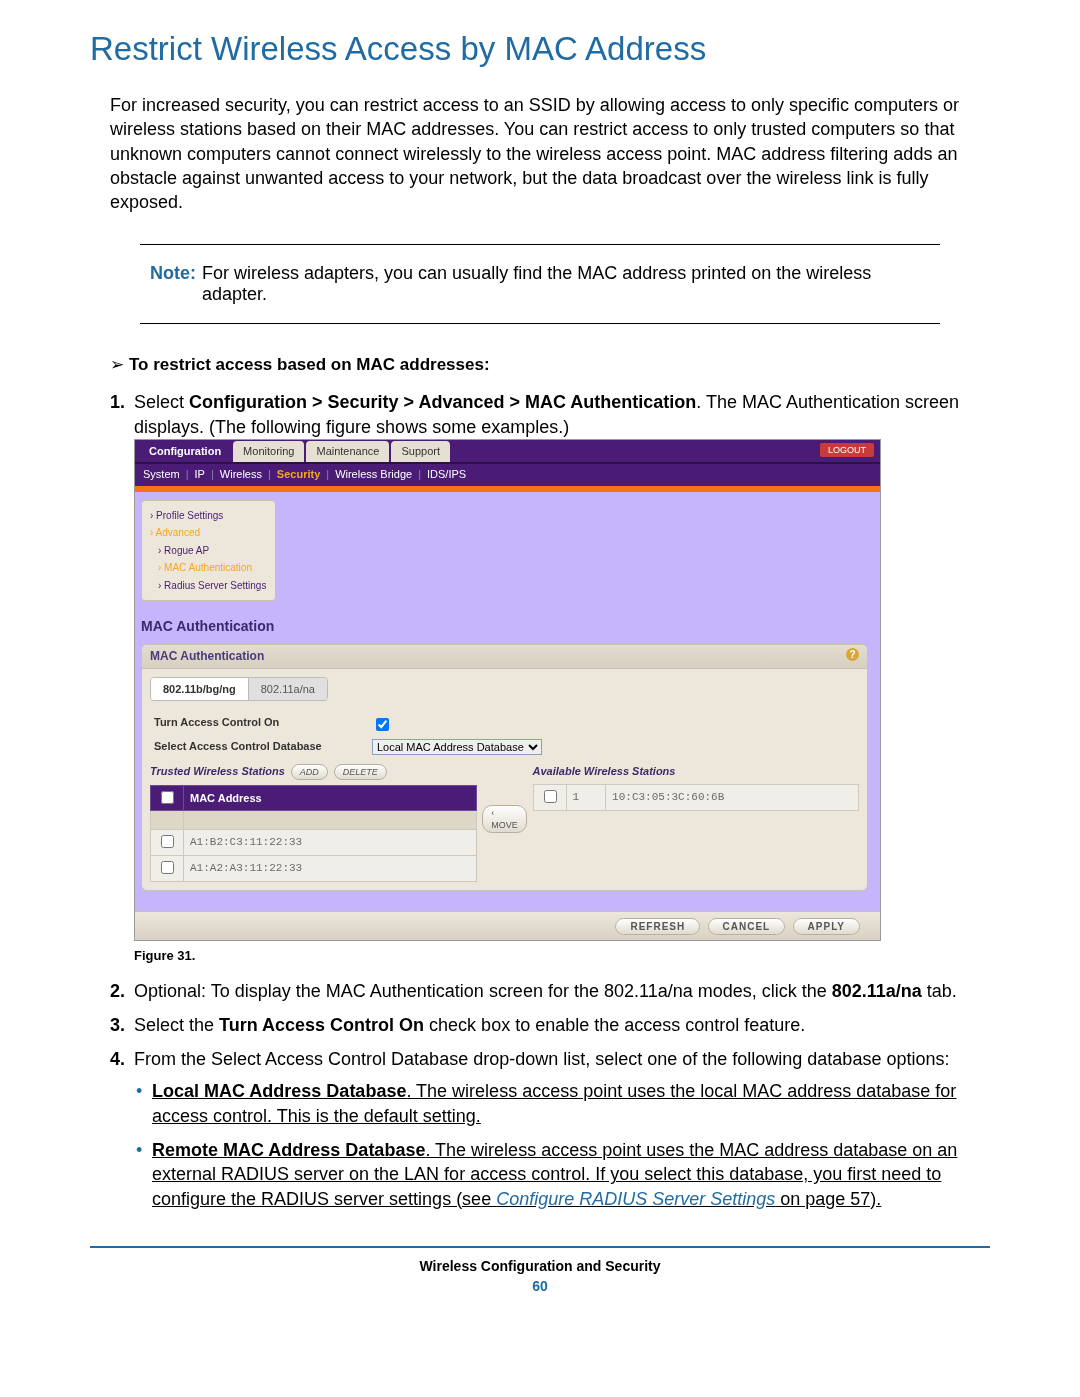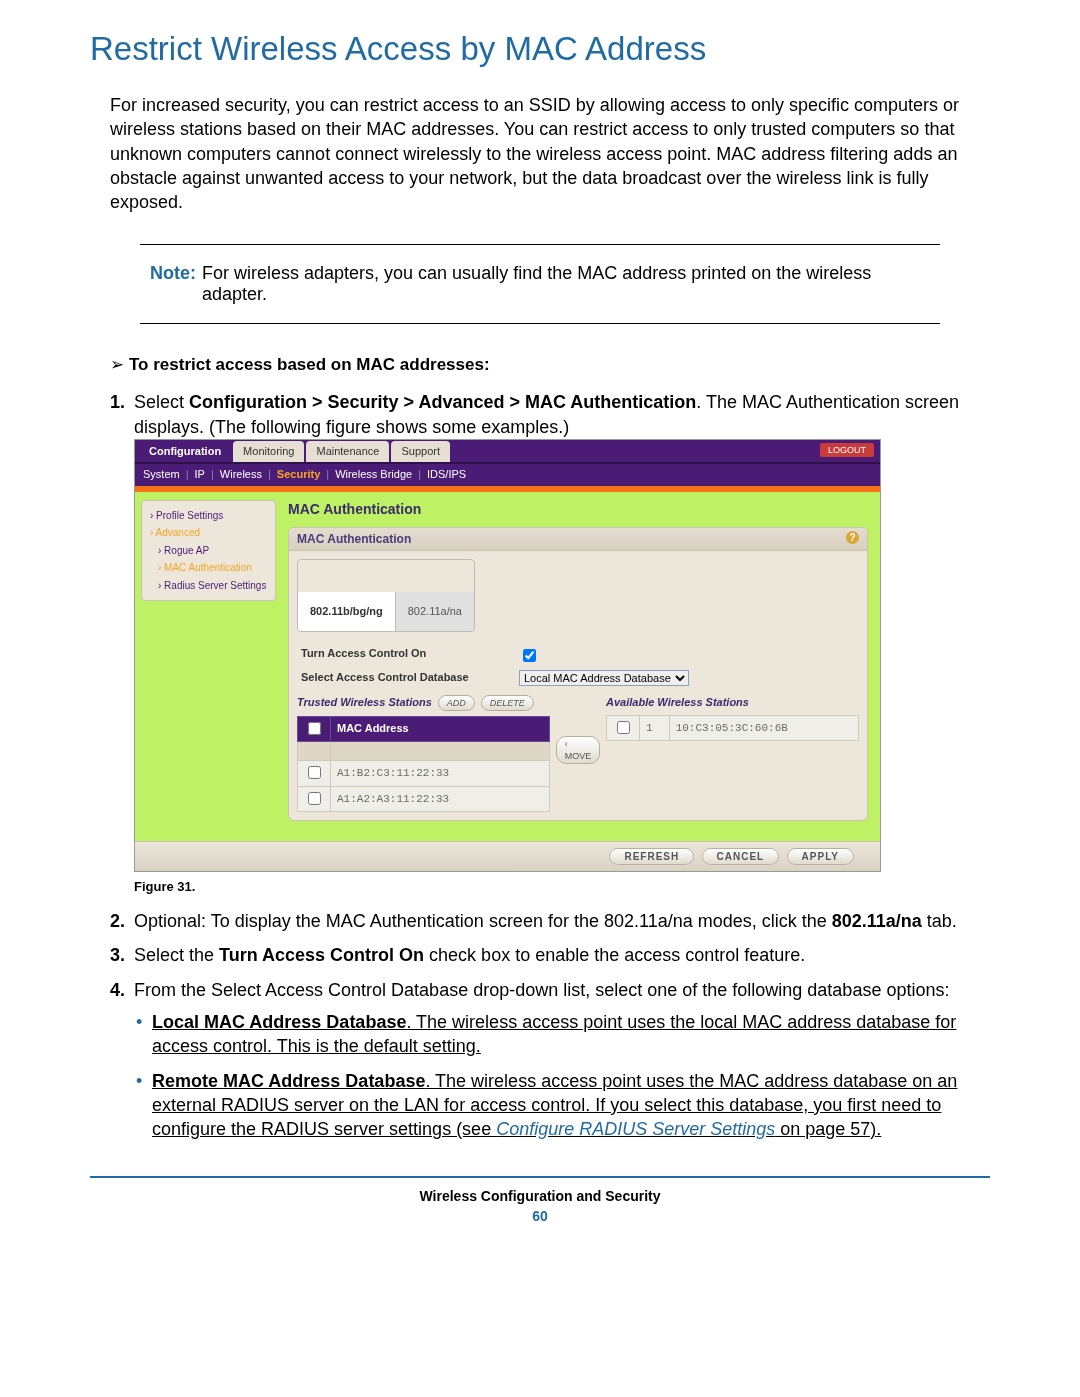--- a/index.html
+++ b/index.html
@@ -148,21 +148,21 @@
     display: flex;
     gap: 6px;
     background: #4a1c75;
     padding: 3px 0 4px 8px;
     font-size: 11px;
     border-bottom: 6px solid #f97316;
   }
   .shot-subtabs span { color: #fff; cursor: pointer; }
   .shot-subtabs span.sep { color: #8e7faa; }
   .shot-subtabs span.active { color: #f6a623; font-weight: bold; }
-  .shot-body { display: flex; background: #bef264; }
+  .shot-body { display: flex; background: #c4b5fd; flex-direction: column; }
   .shot-side {
     width: 135px;
     padding: 8px 6px;
     font-size: 10px;
     color: #4a1c75;
   }
   .shot-side-box {
     border-right: 1px solid #c9c1b3;
     border-left: 1px solid #c9c1b3;
     border-bottom: 1px solid #c9c1b3;
@@ -198,21 +198,21 @@
     background: #dca534; color: #fff; font-size: 10px;
     text-align: center; line-height: 13px; cursor: pointer;
   }
   .panel-body { padding: 8px; }
   .radiotabs {
     border: 1px solid #bbb; display: inline-flex;
     border-radius: 4px; overflow: hidden; margin-bottom: 10px;
     font-size: 11px;
   }
   .radiotab {
-    padding: 12px 12px; background: #f5f5f5; color: #555; cursor: pointer; margin-top: 32px;
+    padding: 4px 12px; background: #f5f5f5; color: #555; cursor: pointer;
   }
   .radiotab.active { background: #fff; color: #333; font-weight: bold; border-right: 1px solid #bbb;}
   .radiotab + .radiotab { background: #e0e0e0; }
   .form-row { display: flex; font-size: 11px; font-weight: bold; color: #333; margin: 4px 4px; }
   .form-row .lbl { width: 218px; }
   .form-row .ctl select {
     font-size: 11px; border: 1px solid #8aa0c2;
   }
   .tables { display: flex; gap: 6px; align-items: flex-start;}
   .tbl { flex: 1; }
@@ -242,21 +242,21 @@
     color: #6b6b6b;
     font-family: "Courier New", monospace;
     font-size: 11px;
   }
   .mac-table tr.empty td { height: 14px; background:#ded7c8;}
   .move-col { width: 44px; display:flex; align-items:center; justify-content:center; padding-top: 46px;}
   .shot-footer {
     background: linear-gradient(#ece6db,#d9d2c4);
     border-top: 1px solid #c9c1b3;
     text-align: right;
-    padding: 6px 26px;
+    padding: 6px 20px;
   }
   .foot-btn {
     border: 1px solid #b7b0a1; border-radius: 10px;
     background: linear-gradient(#fff,#e0dbcf);
     font-size: 10px; font-weight: bold;
     padding: 2px 14px; color: #555; cursor: pointer;
     margin-left: 4px; letter-spacing: 1px;
   }
 
   hr.footer-rule {

